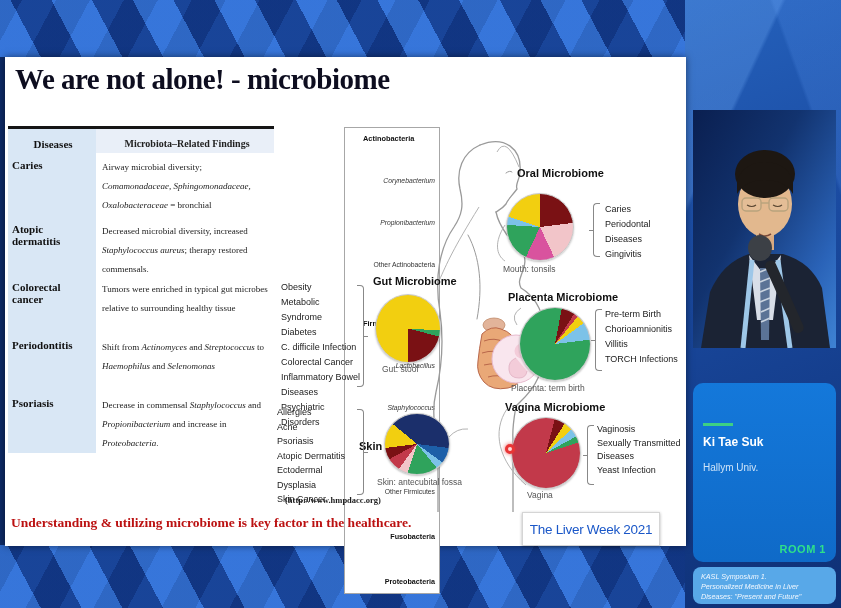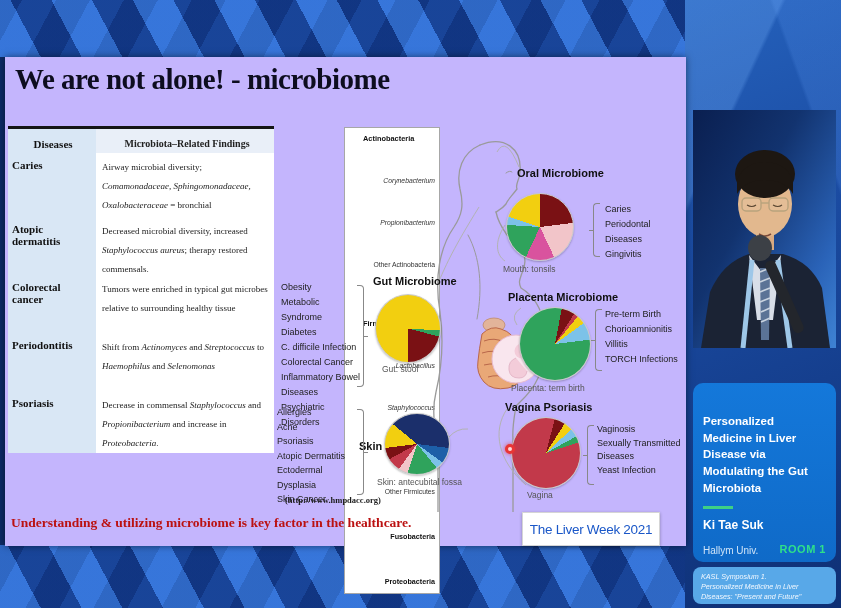--- a/index.html
+++ b/index.html
@@ -25,21 +25,21 @@
   .bg-right:after{
     content:"";position:absolute;inset:0;
     background:
       linear-gradient(115deg, rgba(120,180,255,.28) 0 22%, transparent 23%),
       linear-gradient(250deg, rgba(90,150,240,.22) 0 18%, transparent 19%);
   }
 
   
   #slide{
     position:absolute;left:5px;top:57px;width:681px;height:489px;
-    background:#c4b5fd;box-shadow:0 0 7px rgba(0,0,0,.5);
+    background:#ffffff;box-shadow:0 0 7px rgba(0,0,0,.5);
   }
   .slide-title{
     position:absolute;left:10px;top:6px;
     font-family:"Liberation Serif",serif;font-weight:bold;font-size:29px;color:#0d0d1f;
     letter-spacing:-0.5px;
   }
   
   .d-table{
     position:absolute;left:3px;top:69px;width:266px;
     border-top:3px solid #151515;border-bottom:3px solid #151515;
@@ -269,21 +269,21 @@
   <div class="pie" style="left: 379px; top: 356px; width: 64px; height: 60px; background: conic-gradient(rgb(27, 47, 107) 0%, rgb(27, 47, 107) 27%, rgb(29, 95, 168) 27%, rgb(29, 95, 168) 35%, rgb(124, 194, 232) 35%, rgb(124, 194, 232) 39%, rgb(47, 163, 92) 39%, rgb(47, 163, 92) 55%, rgb(242, 197, 201) 55%, rgb(242, 197, 201) 60%, rgb(194, 57, 74) 60%, rgb(194, 57, 74) 67%, rgb(122, 17, 20) 67%, rgb(122, 17, 20) 73%, rgb(242, 207, 16) 73%, rgb(242, 207, 16) 86%, rgb(27, 47, 107) 86%, rgb(27, 47, 107) 100%);"></div>
   <div class="mb-cap" style="left:372px;top:420px;">Skin: antecubital fossa</div>
   <div class="bracket-r" style="left:352px;top:352px;height:84px;"></div>
   <div class="d-list" style="left:272px;top:348px;width:80px;line-height:14.5px;">Allergies
 Acne
 Psoriasis
 Atopic Dermatitis
 Ectodermal Dysplasia
 Skin Cancer</div>
 
-  <div class="mb-title" style="left:500px;top:344px;">Vagina Psoriasis</div>
+  <div class="mb-title" style="left:500px;top:344px;">Vagina Microbiome</div>
   <div class="pie" style="left: 506px; top: 360px; width: 68px; height: 70px; background: conic-gradient(rgb(194, 57, 74) 0%, rgb(194, 57, 74) 4%, rgb(122, 17, 20) 4%, rgb(122, 17, 20) 9%, rgb(242, 207, 16) 9%, rgb(242, 207, 16) 13%, rgb(124, 194, 232) 13%, rgb(124, 194, 232) 17%, rgb(47, 163, 92) 17%, rgb(47, 163, 92) 20%, rgb(194, 57, 74) 20%, rgb(194, 57, 74) 100%);"></div>
   <div class="mb-cap" style="left:522px;top:433px;">Vagina</div>
   <div class="bracket-l" style="left:582px;top:368px;height:58px;"></div>
   <div class="d-list" style="left:592px;top:366px;width:92px;line-height:13.5px;">Vaginosis
 Sexually Transmitted Diseases
 Yeast Infection</div>
 
   <div class="src-url">(http://www.hmpdacc.org)</div>
 
   <div class="laser-dot"></div>
@@ -319,21 +319,20 @@
     <path d="M66,124 q6,4 12,0" stroke="#7a4a3a" stroke-width="1.6" fill="none"></path>
 
     <g>
       <rect x="86" y="148" width="11" height="78" rx="5" fill="#23262c" transform="rotate(-24 91 187)"></rect>
       <ellipse cx="67" cy="138" rx="12" ry="13" fill="#3c4046"></ellipse>
     </g>
   </svg>
 </div>
 
 <div class="session-panel">
-  <div class="session-title">Personalized Medicine in Liver Disease via Modulating the Gut Microbiota</div>
   <div class="session-divider"></div>
   <div class="session-speaker">Ki Tae Suk</div>
   <div class="session-affil">Hallym Univ.</div>
   <div class="session-room">ROOM 1</div>
 </div>
 
 <div class="caption-panel">KASL Symposium 1.
 Personalized Medicine in Liver
 Diseases: "Present and Future"</div>
 

